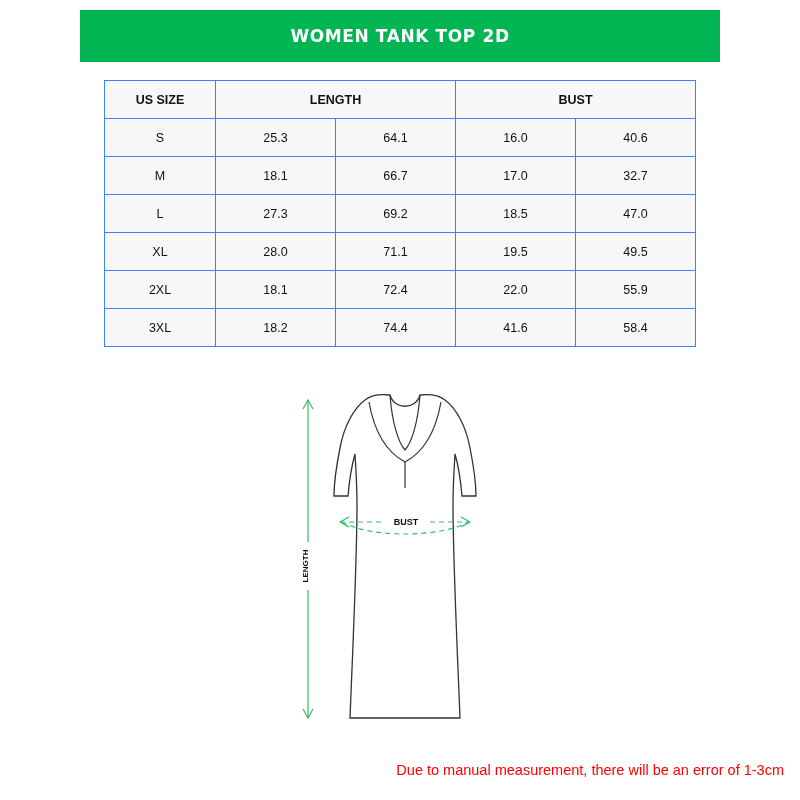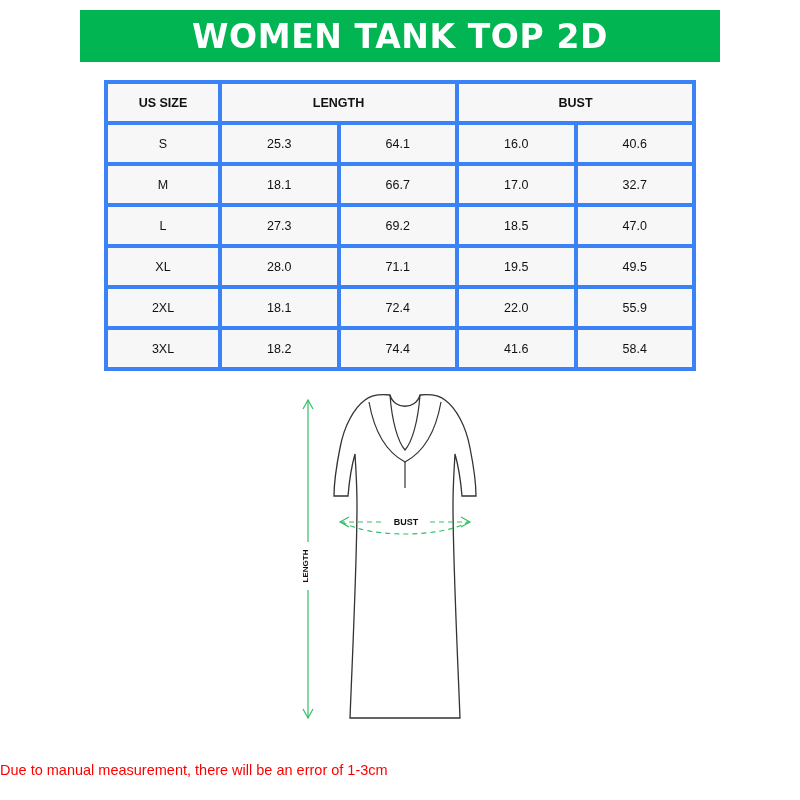--- a/index.html
+++ b/index.html
@@ -28,37 +28,37 @@
     top: 10px;
     width: 640px;
     height: 52px;
     background: #00b552;
     display: flex;
     align-items: center;
     justify-content: center;
   }
   .header-title {
     color: #ffffff;
-    font-size: 33px;
+    font-size: 17px;
     font-weight: bold;
     letter-spacing: 0.6px;
     font-family: "DejaVu Sans", sans-serif;
   }
 
   
   .size-table {
     position: absolute;
     left: 104px;
     top: 80px;
     width: 592px;
     border-collapse: collapse;
     table-layout: fixed;
   }
   .size-table td, .size-table th {
-    border: 4px solid #3b82f6;
+    border: 1px solid #3b82f6;
     text-align: center;
     font-size: 12.5px;
     height: 37px;
     padding: 0;
     background: #f7f7f7;
     color: #111;
     font-weight: normal;
   }
   .size-table th {
     font-weight: bold;
@@ -77,21 +77,21 @@
     width: 270px;
     height: 350px;
   }
   .illustration svg { display: block; }
 
   .note {
     position: absolute;
     left: 0;
     top: 762px;
     width: 784px;
-    text-align: left;
+    text-align: right;
     color: #ff0000;
     font-size: 14.5px;
     font-family: "Liberation Sans", sans-serif;
   }
 </style>
 </head>
 <body>
 
 <div class="page">
 

